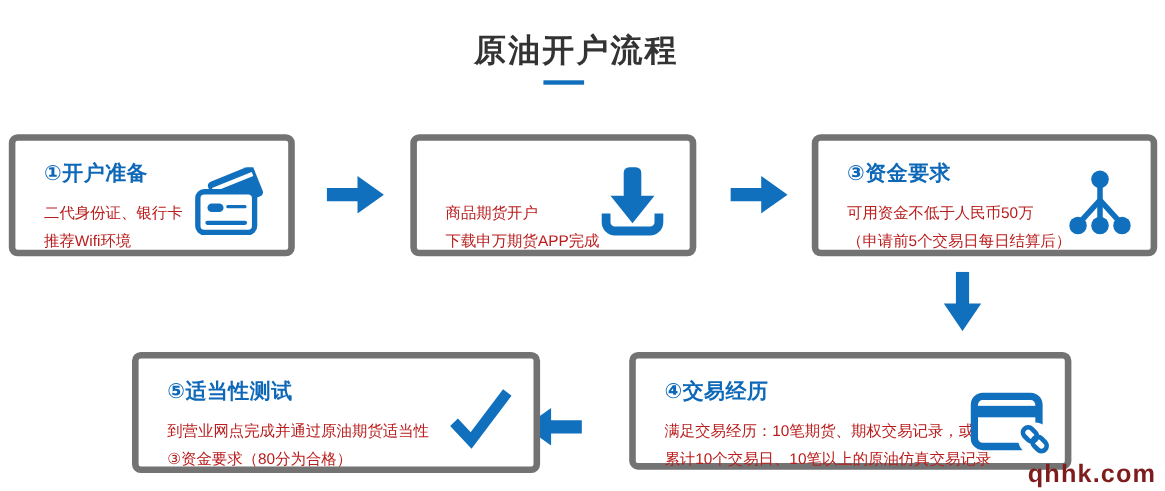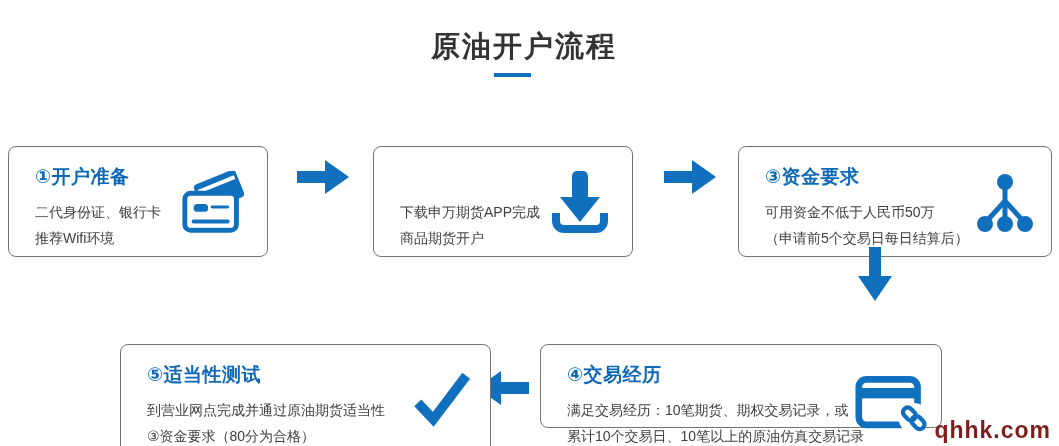--- a/index.html
+++ b/index.html
@@ -23,41 +23,40 @@
   }
   .header-underline {
     width: 37px; height: 4px; background: #1070bd;
     margin: 9px auto 0 auto;
   }
 
   
   .step-box {
     position: absolute;
     background: #ffffff;
-    border: 1px solid #737373;
+    border: 6px solid #737373;
     border-radius: 8px;
     box-sizing: border-box;
-    margin-top: 24px;
   }
   .step-title {
     position: absolute; left: 26px; top: 17px;
     font-size: 19px; font-weight: 700; color: #0e68b8;
     white-space: nowrap; letter-spacing: 0.5px;
   }
   .step-lines {
     position: absolute; left: 26px; top: 52px;
-    font-size: 14px; color: #404040; line-height: 26px;
+    font-size: 14px; color: #b91c1c; line-height: 26px;
     white-space: nowrap;
   }
   .step-icon { position: absolute; }
 
   #box1 { left: 8px;   top: 122px; width: 260px; height: 111px; }
   #box2 { left: 373px; top: 122px; width: 260px; height: 111px; }
   #box3 { left: 738px; top: 122px; width: 314px; height: 111px; padding-left: 34px; }
-  #box4 { left: 540px; top: 320px; width: 402px; height: 84px; }
+  #box4 { left: 572px; top: 320px; width: 402px; height: 107px; }
   #box5 { left: 120px; top: 320px; width: 371px; height: 110px; }
 
   #box1 .step-icon { right: 14px; top: 24px; }
   #box2 .step-icon { right: 20px; top: 22px; }
   #box3 .step-icon { right: 18px; top: 26px; }
   #box4 .step-icon { right: 14px; top: 30px; }
   #box5 .step-icon { right: 18px; top: 24px; }
 
   
   .flow-arrow { position: absolute; }
@@ -107,22 +106,22 @@
   </div>
 
   <span class="flow-arrow" id="arrow-1">
     <svg width="52" height="34" viewBox="0 0 52 34">
         <path d="M0 11 H28 V0 L52 17 L28 34 V23 H0 Z" class="accent-fill"></path>
       </svg>
   </span>
 
   <div class="step-box" id="box2">
     <div class="step-lines">
+      <div>商品期货开户</div>
       <div>下载申万期货APP完成</div>
-      <div>商品期货开户</div>
     </div>
     <span class="step-icon">
       <svg width="64" height="68" viewBox="0 0 64 68">
         <rect x="24" y="2" width="16" height="30" rx="5" class="accent-fill"></rect>
         <polygon points="12,28 52,28 32,53" class="accent-fill"></polygon>
         <path d="M8 44 v8 a8 8 0 0 0 8 8 h32 a8 8 0 0 0 8 -8 v-8" fill="none" class="accent-stroke" stroke-width="8"></path>
       </svg>
     </span>
   </div>
 

